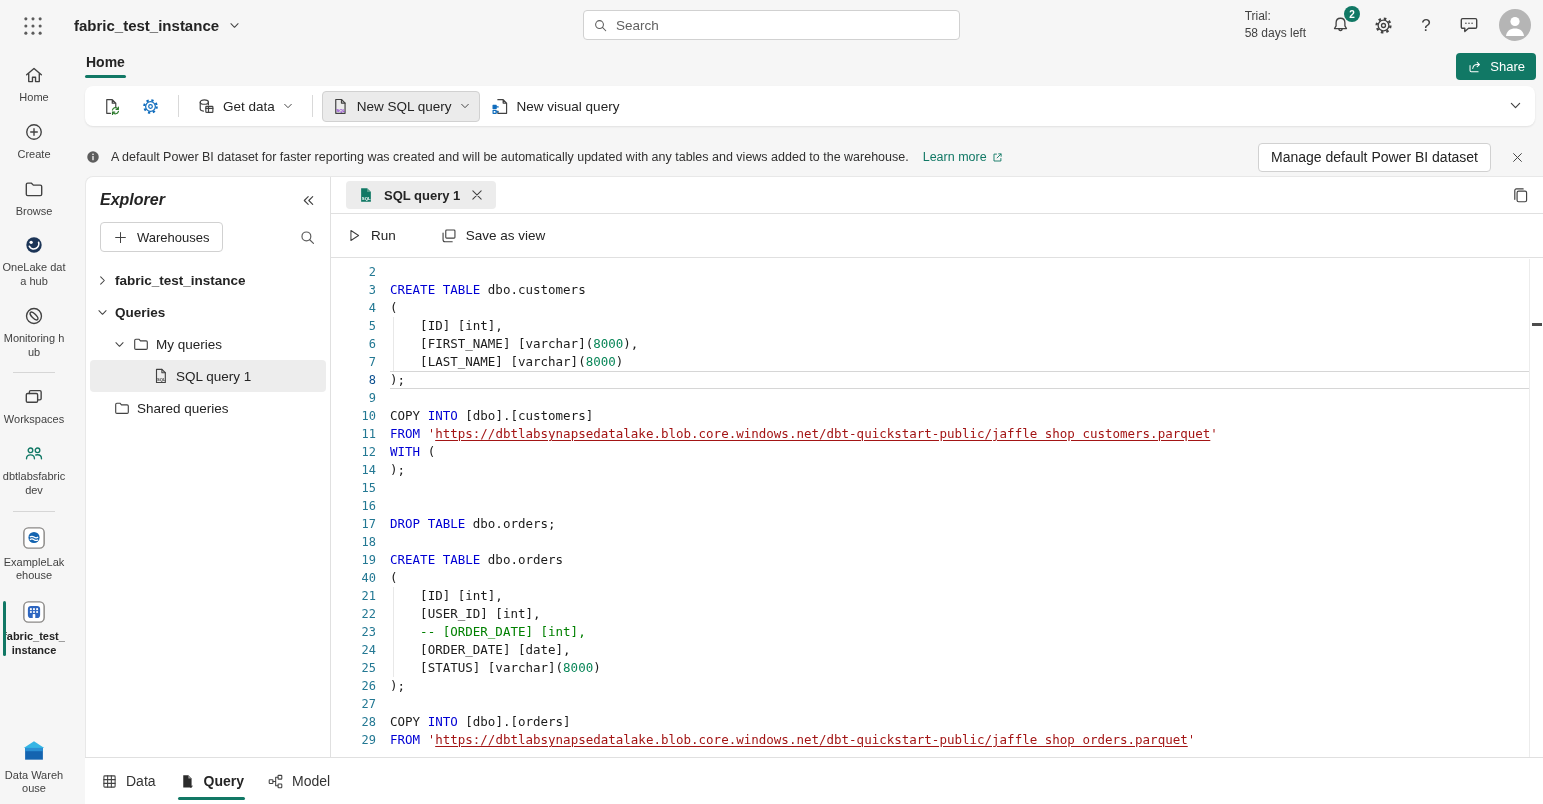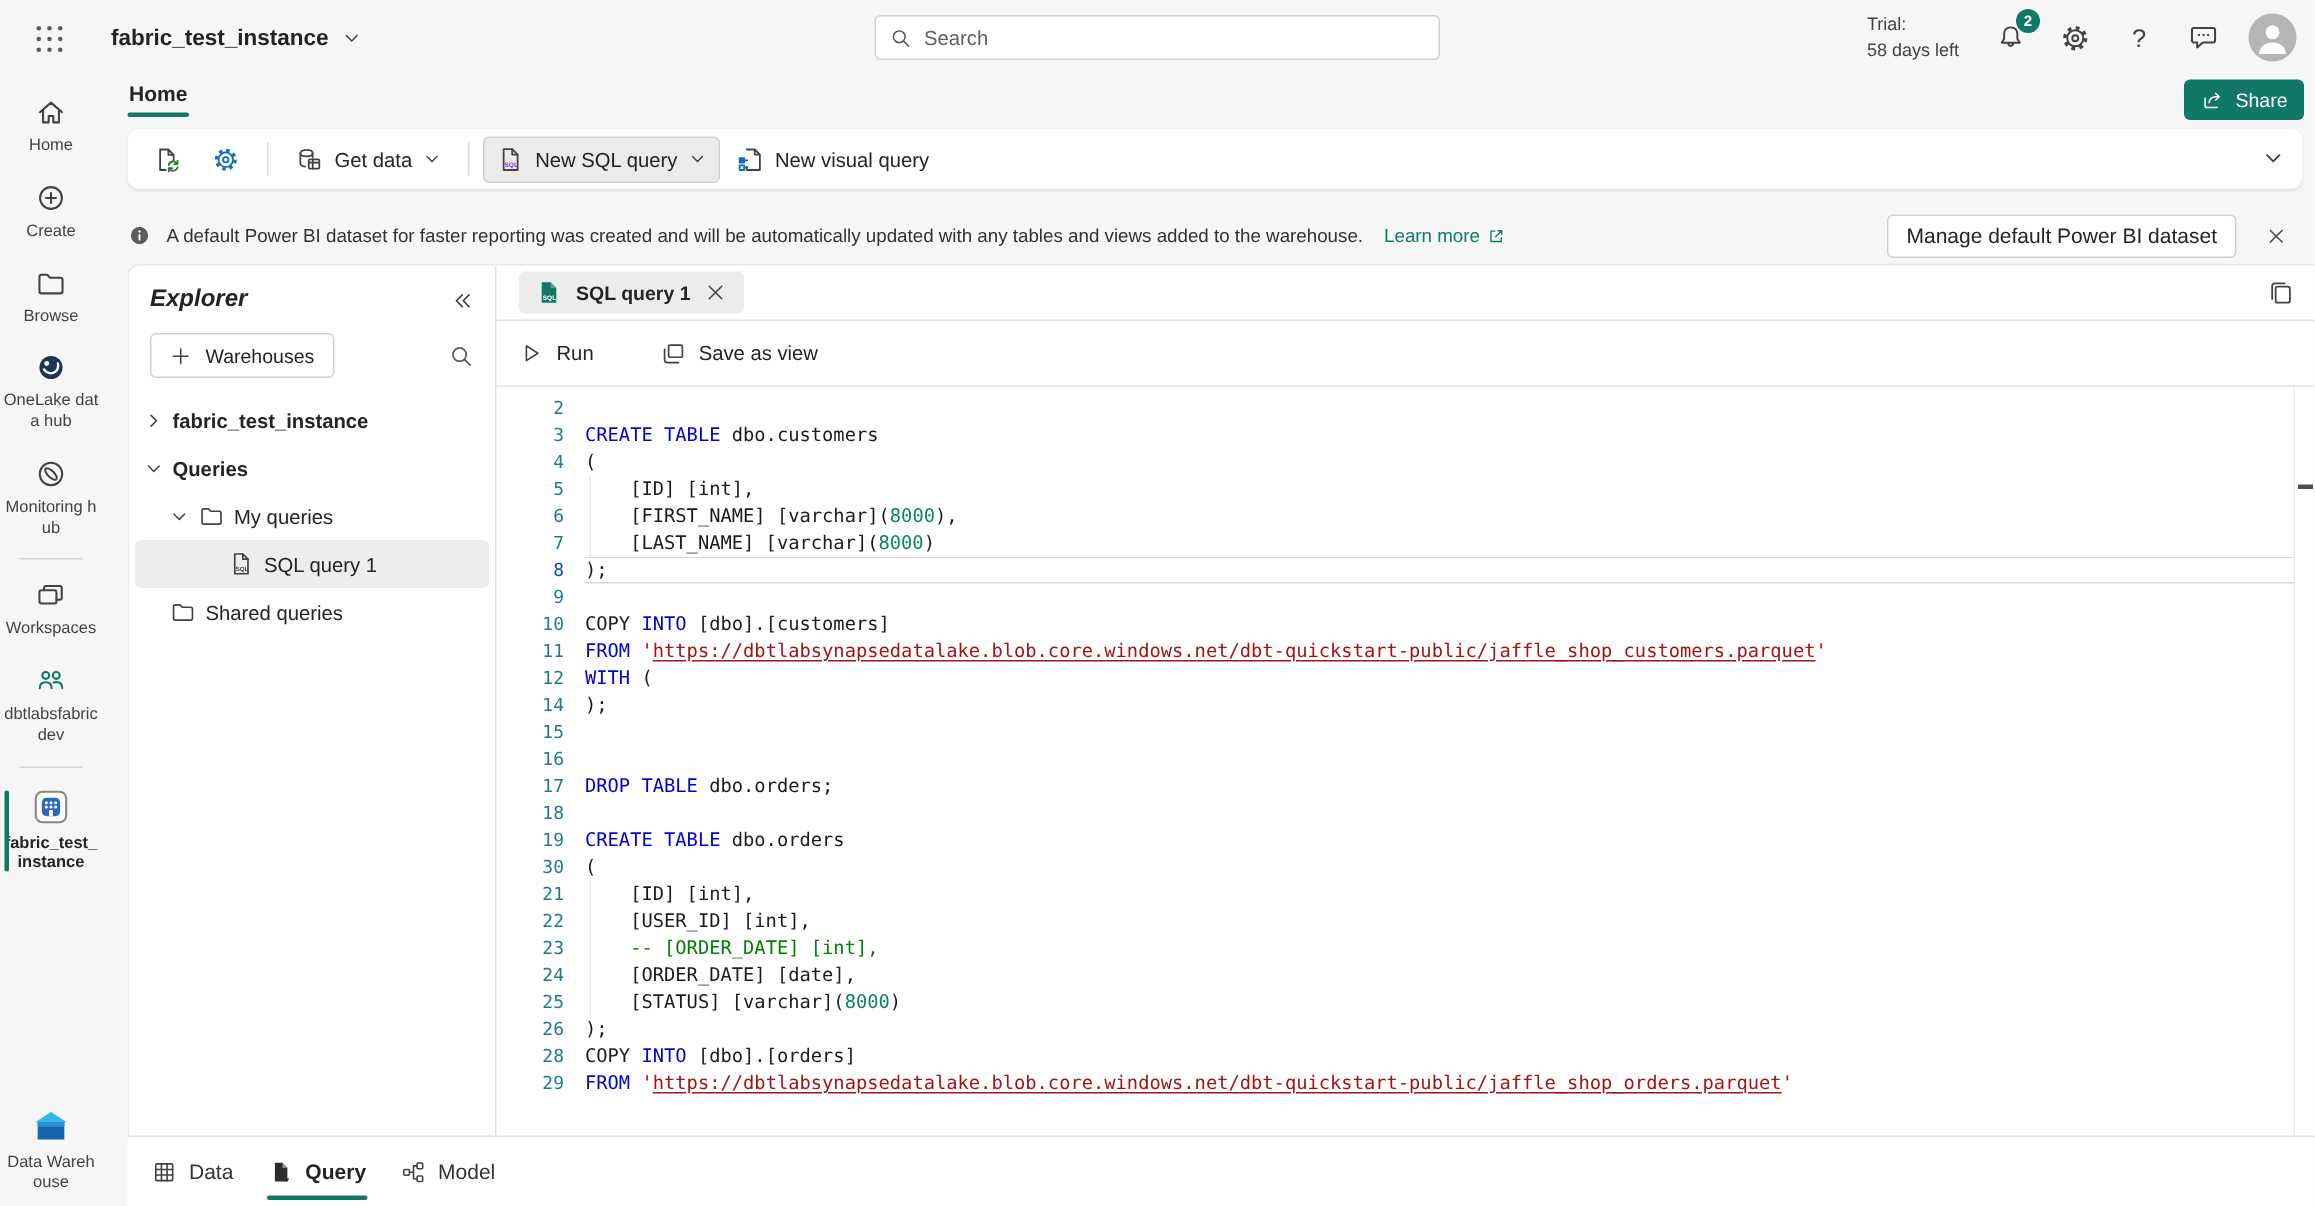--- a/index.html
+++ b/index.html
@@ -250,20 +250,30 @@
       <span class="ic" style="width: 22px; height: 22px;">
         <svg viewBox="0 0 20 20" fill="none" stroke="#117865" stroke-width="1.25" stroke-linecap="round" stroke-linejoin="round">
           <circle cx="6.8" cy="6.6" r="2.1"></circle>
           <circle cx="13.2" cy="6.6" r="2.1"></circle>
           <path d="M3.2 14.4c0-2.4 1.4-3.6 3.6-3.6s3.6 1.2 3.6 3.6M11.6 10.9c.5-.1 1-.2 1.6-.2 2.2 0 3.6 1.2 3.6 3.6"></path>
         </svg>
       </span>
       <span>dbtlabsfabricdev</span>
     </div>
     <div class="rail-divider"></div>
+    <div class="rail-item">
+      <span class="ic" style="width: 26px; height: 26px;">
+        <svg viewBox="0 0 20 20">
+          <rect x="2.2" y="2.2" width="15.6" height="15.6" rx="3.4" fill="#fff" stroke="#8a8886" stroke-width="1.1"></rect>
+          <circle cx="10" cy="9.6" r="4.3" fill="#1464b0"></circle>
+          <path d="M6.8 9.3q1.6-1.2 3.2 0t3.2 0M6.8 11.3q1.6-1.2 3.2 0t3.2 0" stroke="#fff" stroke-width=".9" fill="none"></path>
+        </svg>
+      </span>
+      <span>ExampleLakehouse</span>
+    </div>
     <div class="rail-item selected">
       <span class="ic" style="width: 26px; height: 26px;">
         <svg viewBox="0 0 20 20">
           <rect x="2.2" y="2.2" width="15.6" height="15.6" rx="3.4" fill="#fff" stroke="#8a8886" stroke-width="1.1"></rect>
           <rect x="5.3" y="5.3" width="9.4" height="9.4" rx="2.4" fill="#2e66c0"></rect>
           <g fill="#fff">
             <circle cx="7.6" cy="7.8" r=".8"></circle>
             <circle cx="7.6" cy="10" r=".8"></circle>
             <circle cx="10" cy="7.8" r=".8"></circle>
             <circle cx="10" cy="10" r=".8"></circle>
@@ -538,27 +548,28 @@
           <div class="cl"><span class="ln">9</span><span class="cbody"></span></div>
           <div class="cl"><span class="ln">10</span><span class="cbody"><span>COPY </span><span class="kw">INTO</span><span> [dbo].[customers]</span></span></div>
           <div class="cl"><span class="ln">11</span><span class="cbody"><span class="kw">FROM</span><span> </span><span class="str">'</span><span class="url">https://dbtlabsynapsedatalake.blob.core.windows.net/dbt-quickstart-public/jaffle_shop_customers.parquet</span><span class="str">'</span></span></div>
           <div class="cl"><span class="ln">12</span><span class="cbody"><span class="kw">WITH</span><span> (</span></span></div>
           <div class="cl"><span class="ln">14</span><span class="cbody"><span>);</span></span></div>
           <div class="cl"><span class="ln">15</span><span class="cbody"></span></div>
           <div class="cl"><span class="ln">16</span><span class="cbody"></span></div>
           <div class="cl"><span class="ln">17</span><span class="cbody"><span class="kw">DROP TABLE</span><span> dbo.orders;</span></span></div>
           <div class="cl"><span class="ln">18</span><span class="cbody"></span></div>
           <div class="cl"><span class="ln">19</span><span class="cbody"><span class="kw">CREATE TABLE</span><span> dbo.orders</span></span></div>
-          <div class="cl"><span class="ln">30</span><span class="cbody"><span>(</span></span></div>
+          <div class="cl"><span class="ln">40</span><span class="cbody"><span>(</span></span></div>
           <div class="cl guide"><span class="ln">21</span><span class="cbody"><span>    [ID] [int],</span></span></div>
           <div class="cl guide"><span class="ln">22</span><span class="cbody"><span>    [USER_ID] [int],</span></span></div>
           <div class="cl guide"><span class="ln">23</span><span class="cbody"><span>    </span><span class="com">-- [ORDER_DATE] [int],</span></span></div>
           <div class="cl guide"><span class="ln">24</span><span class="cbody"><span>    [ORDER_DATE] [date],</span></span></div>
           <div class="cl guide"><span class="ln">25</span><span class="cbody"><span>    [STATUS] [varchar](</span><span class="num">8000</span><span>)</span></span></div>
           <div class="cl"><span class="ln">26</span><span class="cbody"><span>);</span></span></div>
+          <div class="cl"><span class="ln">27</span><span class="cbody"></span></div>
           <div class="cl"><span class="ln">28</span><span class="cbody"><span>COPY </span><span class="kw">INTO</span><span> [dbo].[orders]</span></span></div>
           <div class="cl"><span class="ln">29</span><span class="cbody"><span class="kw">FROM</span><span> </span><span class="str">'</span><span class="url">https://dbtlabsynapsedatalake.blob.core.windows.net/dbt-quickstart-public/jaffle_shop_orders.parquet</span><span class="str">'</span></span></div>
         </div>
       <div class="ruler">
           <div class="ruler-mark"></div>
         </div>
     </div>
   </div>
 
   <div class="bottombar" id="bottombar">

